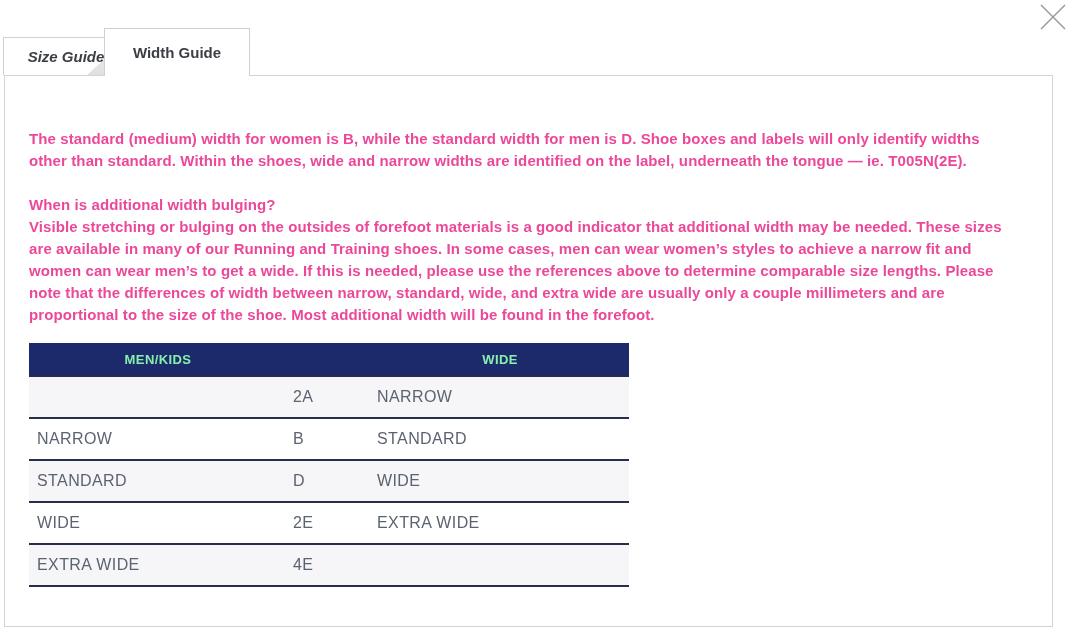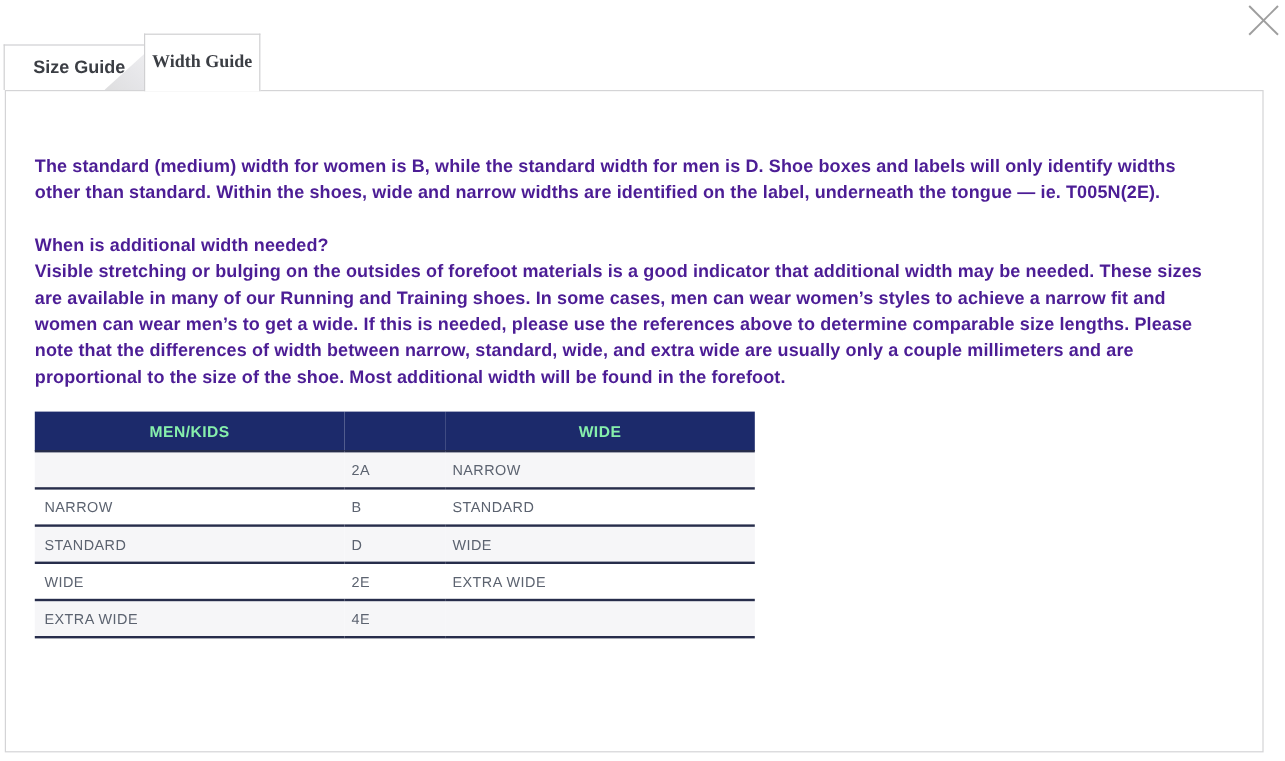--- a/index.html
+++ b/index.html
@@ -37,40 +37,40 @@
     justify-content: center;
     background: #ffffff;
     border: 1px solid #d0d0d2;
     border-bottom: none;
     font-size: 15px;
     font-weight: 700;
     color: #3b3e44;
     cursor: pointer;
     overflow: hidden;
   }
-  .tab-size  { left: 3px;   top: 37px; width: 126px; height: 38px; z-index: 2; }
-  .tab-width { left: 120px; top: 28px; width: 97px; height: 48px; z-index: 3; font-family: Liberation Serif, serif; }
+  .tab-size  { left: 3px;   top: 37px; width: 126px; height: 38px; z-index: 2; font-style: italic; }
+  .tab-width { left: 104px; top: 28px; width: 146px; height: 48px; z-index: 3; }
   .tab-fold {
     position: absolute;
     right: 0; bottom: 0;
     width: 41px; height: 100%;
     background: linear-gradient(to bottom left, #f0f0f2 0%, #e6e6e9 55%, #dededf 100%);
     clip-path: polygon(100% 0, 100% 100%, 0 100%);
     pointer-events: none;
   }
   .tab-label { position: relative; z-index: 1; }
 
   
   .content { padding: 52px 24px 0 24px; width: 1040px; }
   .para, .para-block {
     width: 992px;
     font-size: 15px;
     line-height: 22px;
     font-weight: 600;
-    color: #4c1d95;
+    color: #ec4899;
     letter-spacing: 0.1px;
   }
   .para { margin-bottom: 22px; }
 
   
   table.width-table {
     border-collapse: collapse;
     width: 600px;
     margin-top: 17px;
     table-layout: fixed;
@@ -85,22 +85,22 @@
     text-align: center;
   }
   .width-table col.c1 { width: 258px; }
   .width-table col.c2 { width: 84px;  }
   .width-table col.c3 { width: 258px; }
   .width-table thead tr { border-bottom: 2px solid #272d4b; }
   .width-table tbody tr { border-bottom: 2px solid #272d4b; }
   .width-table tbody tr:nth-child(odd) { background: #f6f6f8; }
   .width-table tbody tr:nth-child(even) { background: #ffffff; }
   .width-table td {
-    height: 31px;
-    font-size: 12px;
+    height: 42px;
+    font-size: 16px;
     font-weight: 400;
     color: #5c6370;
     letter-spacing: 0.4px;
     padding-left: 6px;
     text-align: left;
     vertical-align: middle;
   }
   .width-table td:first-child { padding-left: 8px; }
 </style>
 </head>
@@ -120,21 +120,21 @@
 <div class="tab tab-width">
   <span class="tab-label">Width Guide</span>
 </div>
 
 <div class="panel">
   <div class="content">
 
     <div class="para">The standard (medium) width for women is B, while the standard width for men is D. Shoe boxes and labels will only identify widths other than standard. Within the shoes, wide and narrow widths are identified on the label, underneath the tongue — ie. T005N(2E).</div>
 
     <div class="para-block">
-      <div>When is additional width needed?</div>
+      <div>When is additional width bulging?</div>
       <div>Visible stretching or bulging on the outsides of forefoot materials is a good indicator that additional width may be needed. These sizes are available in many of our Running and Training shoes. In some cases, men can wear women’s styles to achieve a narrow fit and women can wear men’s to get a wide. If this is needed, please use the references above to determine comparable size lengths. Please note that the differences of width between narrow, standard, wide, and extra wide are usually only a couple millimeters and are proportional to the size of the shoe. Most additional width will be found in the forefoot.</div>
     </div>
 
     <table class="width-table">
       <colgroup>
           <col class="c1">
           <col class="c2">
           <col class="c3">
         </colgroup>
       <thead>

